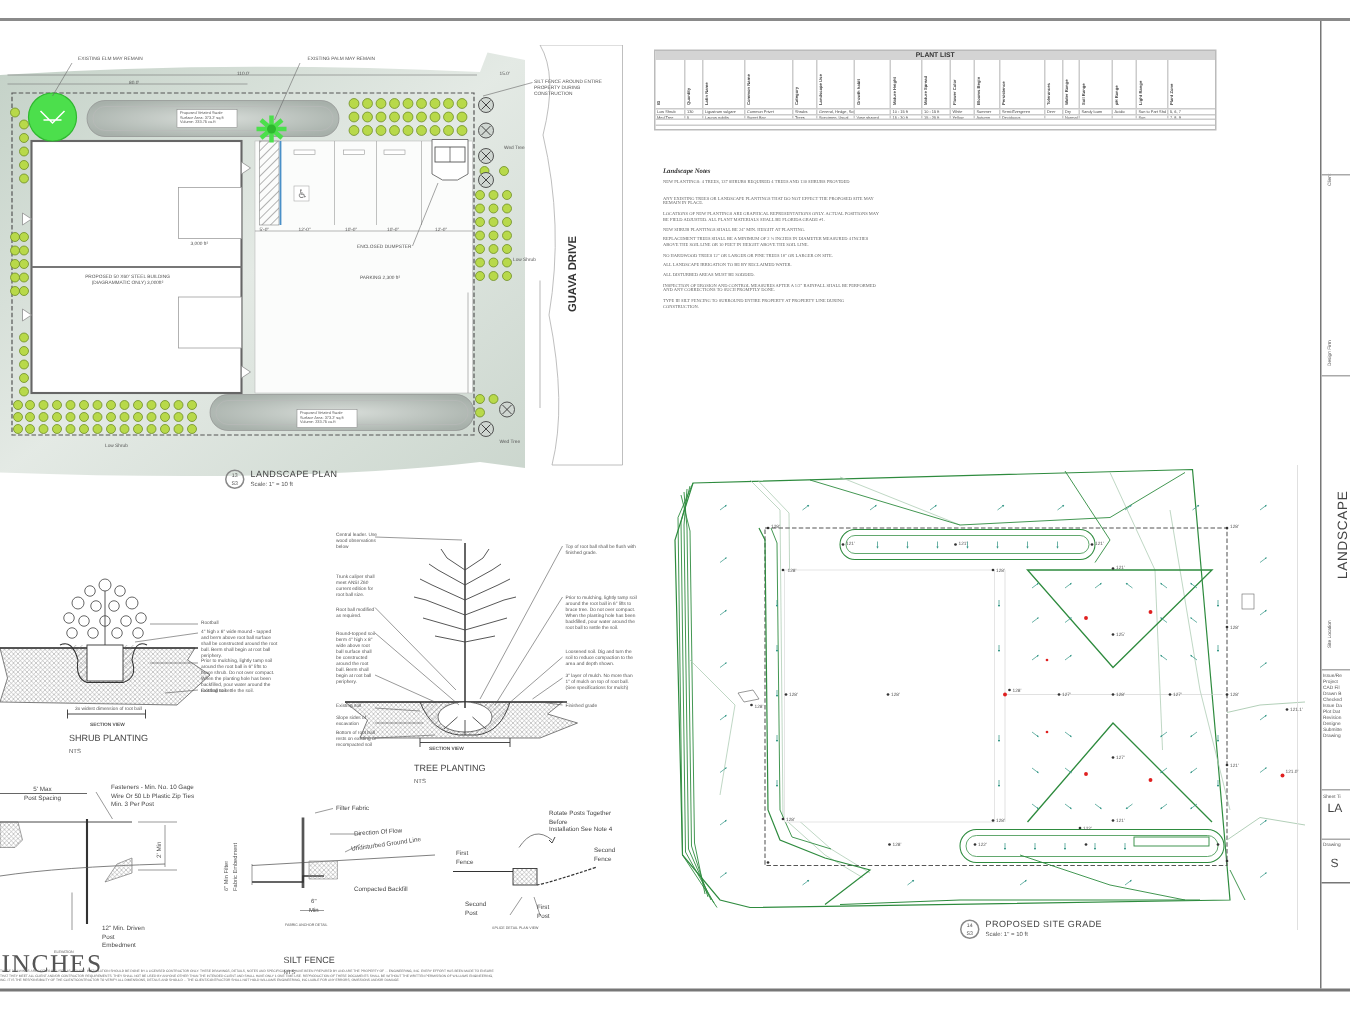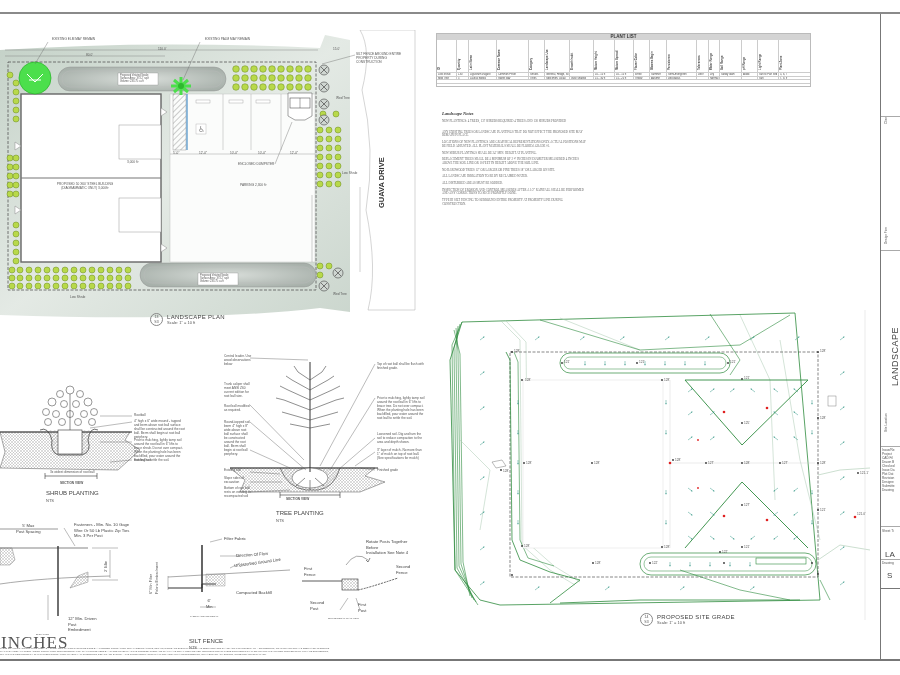--- a/index.html
+++ b/index.html
@@ -54,21 +54,21 @@
     <div class="tiny">Checked</div>
     <div class="tiny">Issue Da</div>
     <div class="tiny">Plot Dat</div>
     <div class="tiny">Revision</div>
     <div class="tiny">Designe</div>
     <div class="tiny">Submitte</div>
     <div class="tiny">Drawing</div>
   </div>
   <div class="title-sep" style="top:512px;"></div>
   <div class="abs tiny" style="left:1px; top:515px;">Sheet Ti</div>
-  <div class="abs" style="left:4px; top:536px; font-size:8px; color:#444;">LA</div>
+  <div class="abs" style="left:4px; top:520px; font-size:8px; color:#444;">LA</div>
   <div class="title-sep" style="top:545px;"></div>
   <div class="abs tiny" style="left:1px; top:547px;">Drawing</div>
   <div class="abs" style="left:6px; top:557px; font-size:8px; color:#444;">S</div>
   <div class="title-sep" style="top:574px; background:#777;"></div>
 </div>
 
 <div class="abs" style="left:0; top:30px; width:430px; height:300px;">
   <svg width="430" height="300" viewBox="0 0 430 300">
     <defs>
       <linearGradient id="grassGrad" x1="0" y1="0" x2="1" y2="1">

